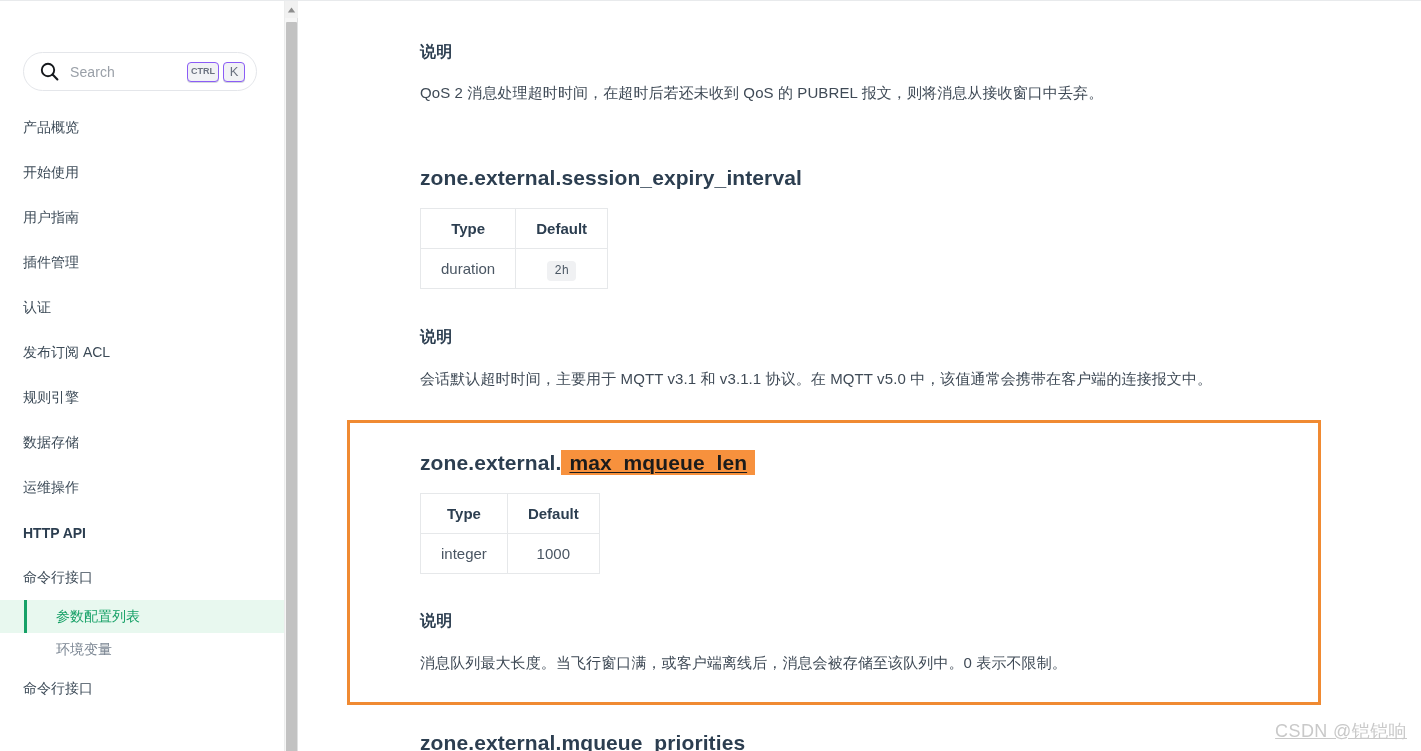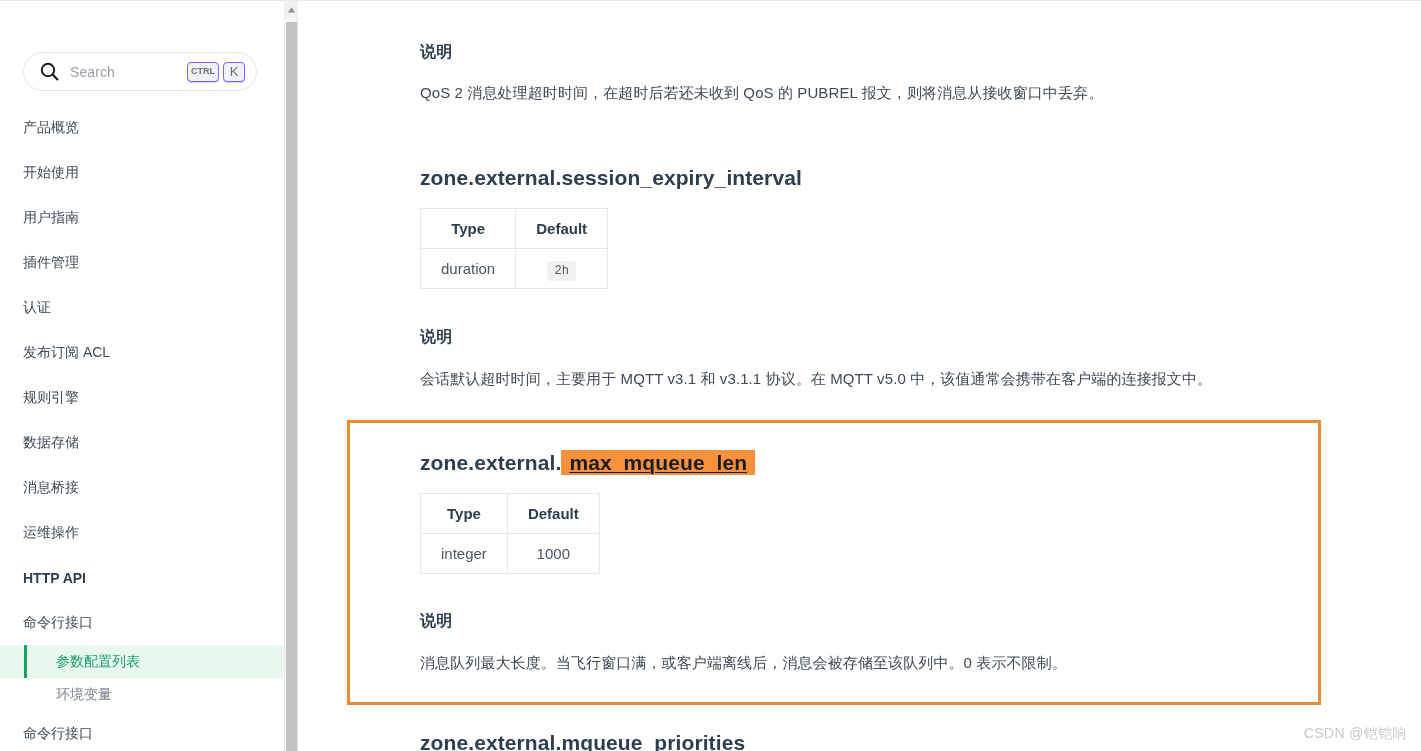--- a/index.html
+++ b/index.html
@@ -228,25 +228,26 @@
     border: 3px solid #f08a32;
     background: transparent;
     pointer-events: none;
   }
 
   
   #watermark {
     position: absolute;
     right: 14px;
     bottom: 8px;
-    font-size: 14px;
+    font-size: 18px;
     color: #c9c9c9;
     letter-spacing: .4px;
     white-space: nowrap;
     user-select: none;
+    text-decoration: underline;
   }
 </style>
 </head>
 <body>
 
 <div id="app">
 
   <nav id="sidebar">
 
     <div class="search-box">
@@ -280,23 +281,20 @@
           <span>认证</span>
         </div>
       <div class="nav-item">
           <span>发布订阅 ACL</span>
         </div>
       <div class="nav-item">
           <span>规则引擎</span>
         </div>
       <div class="nav-item">
           <span>数据存储</span>
-        </div>
-      <div class="nav-item">
-          <span>消息桥接</span>
         </div>
       <div class="nav-item">
           <span>运维操作</span>
         </div>
       <div class="nav-item strong">
           <span>HTTP API</span>
         </div>
       <div class="nav-item">
           <span>命令行接口</span>
         </div>

